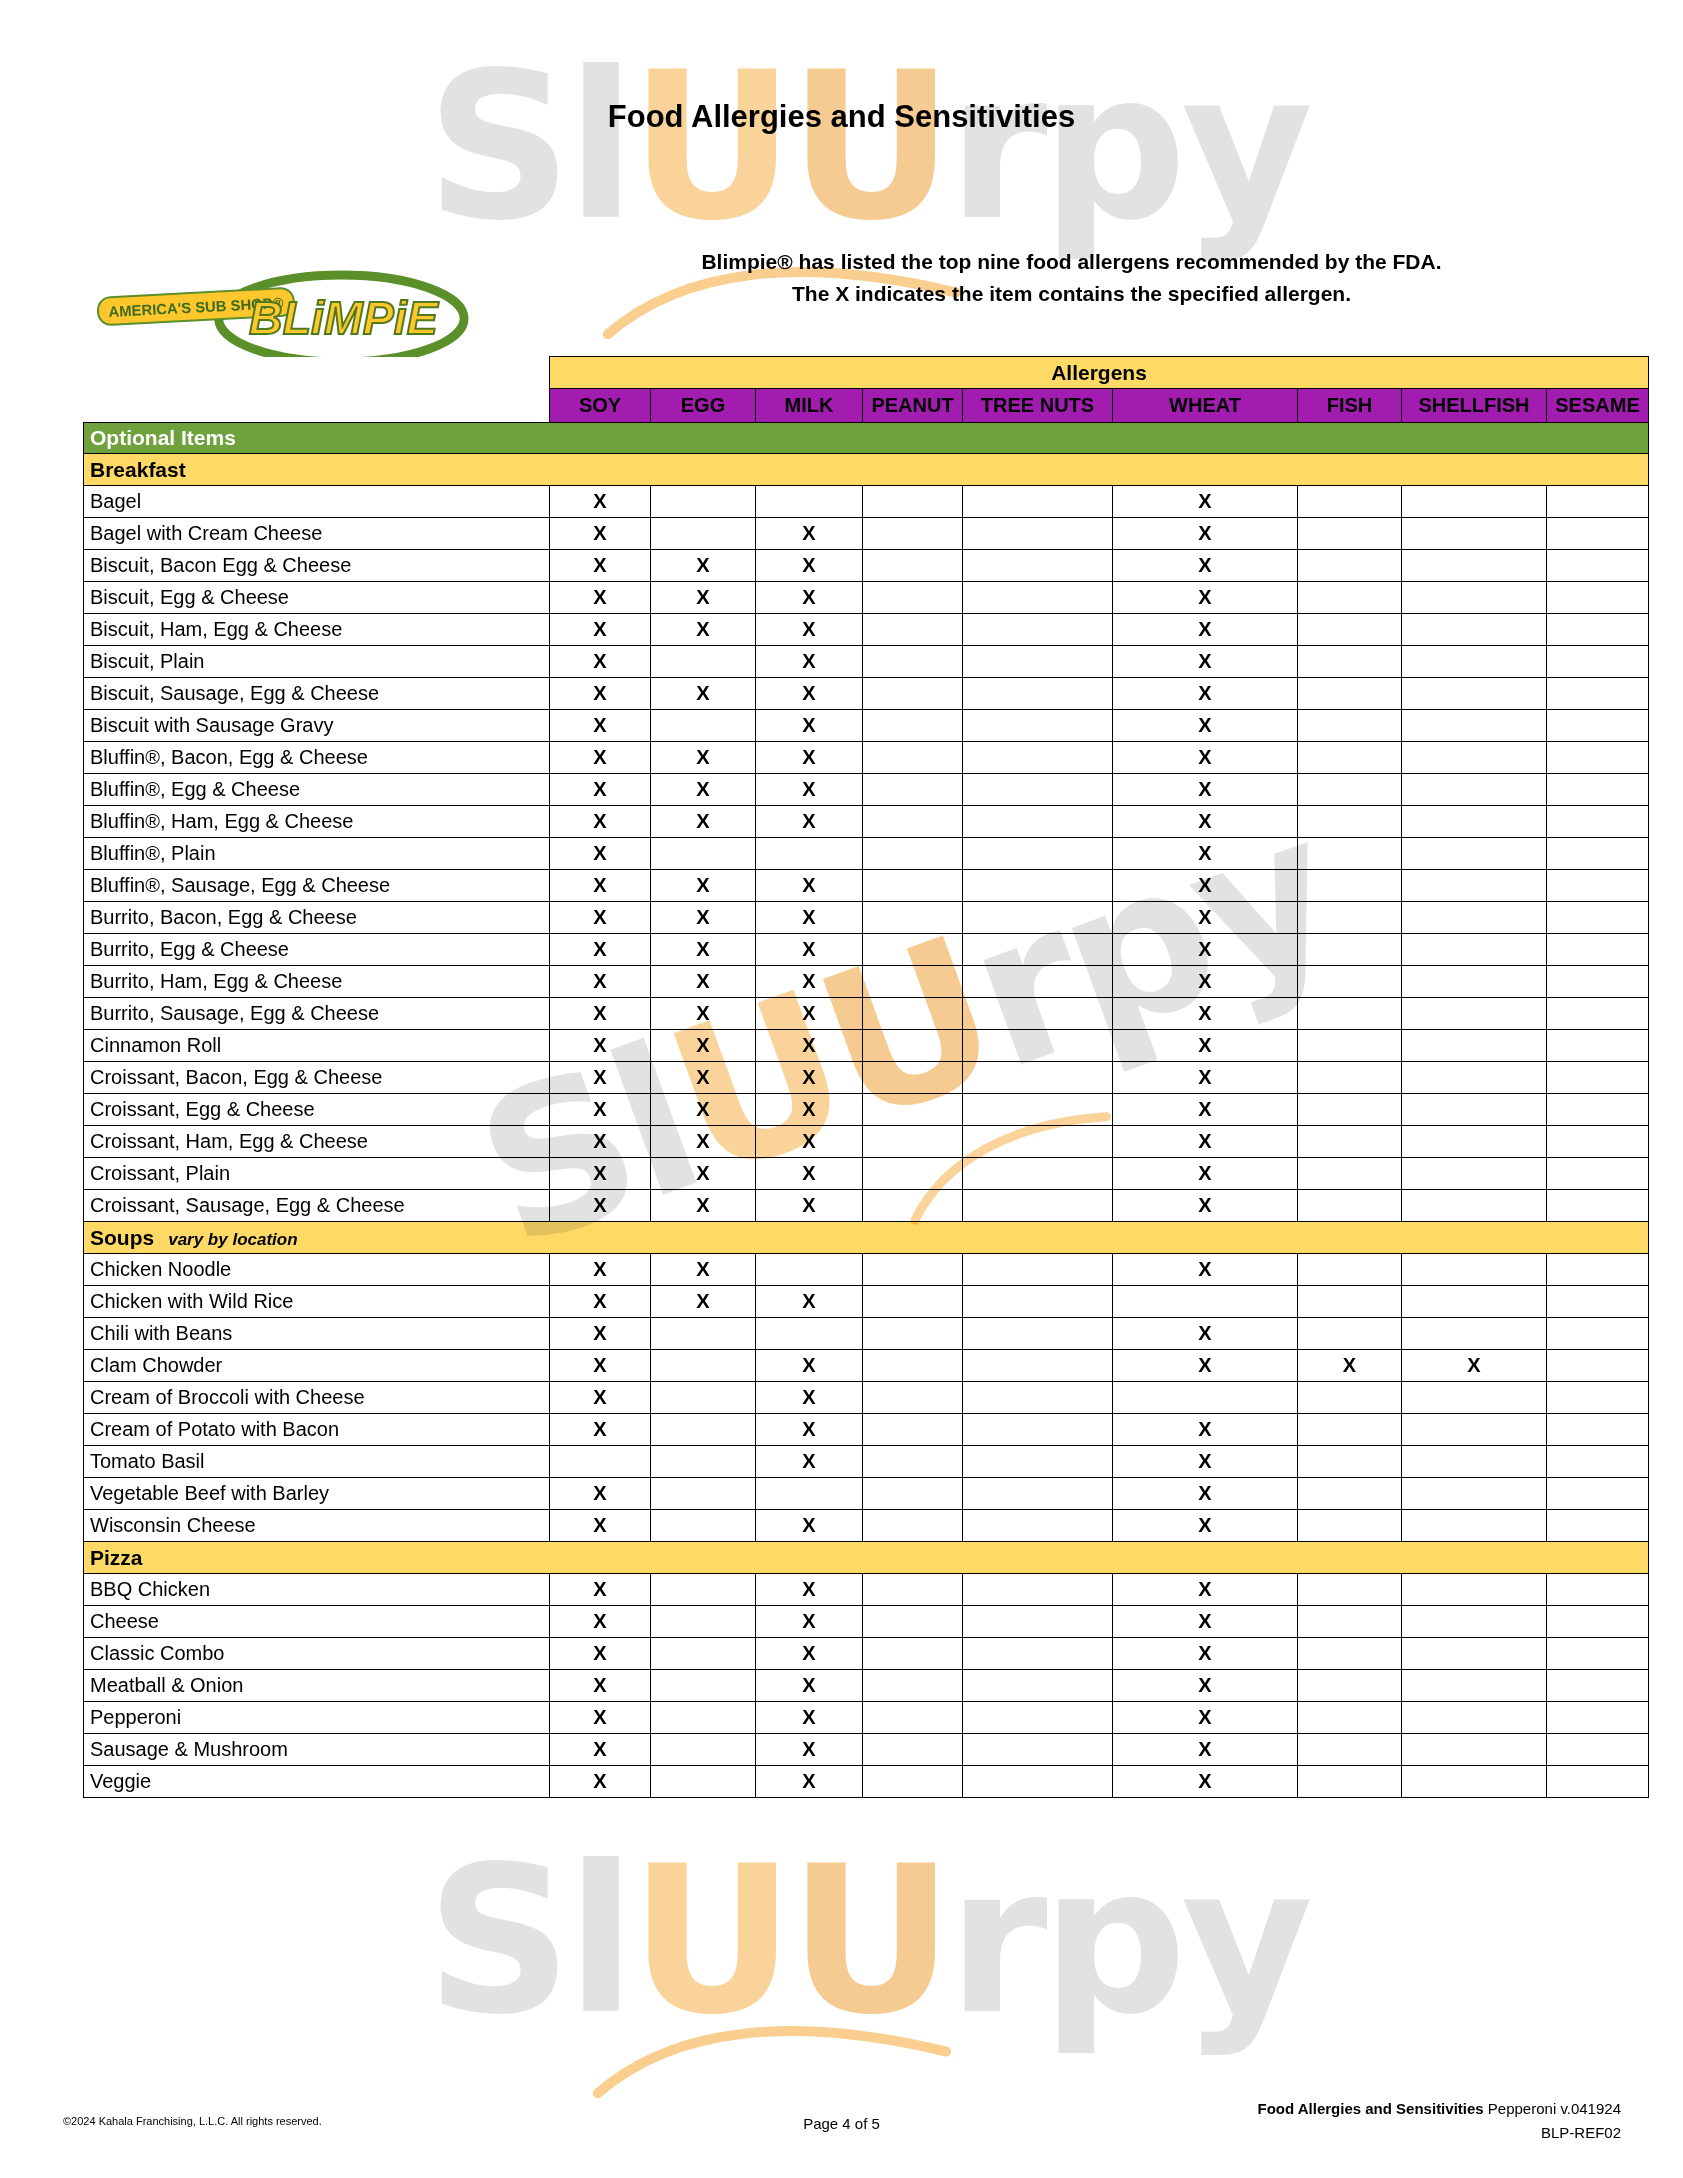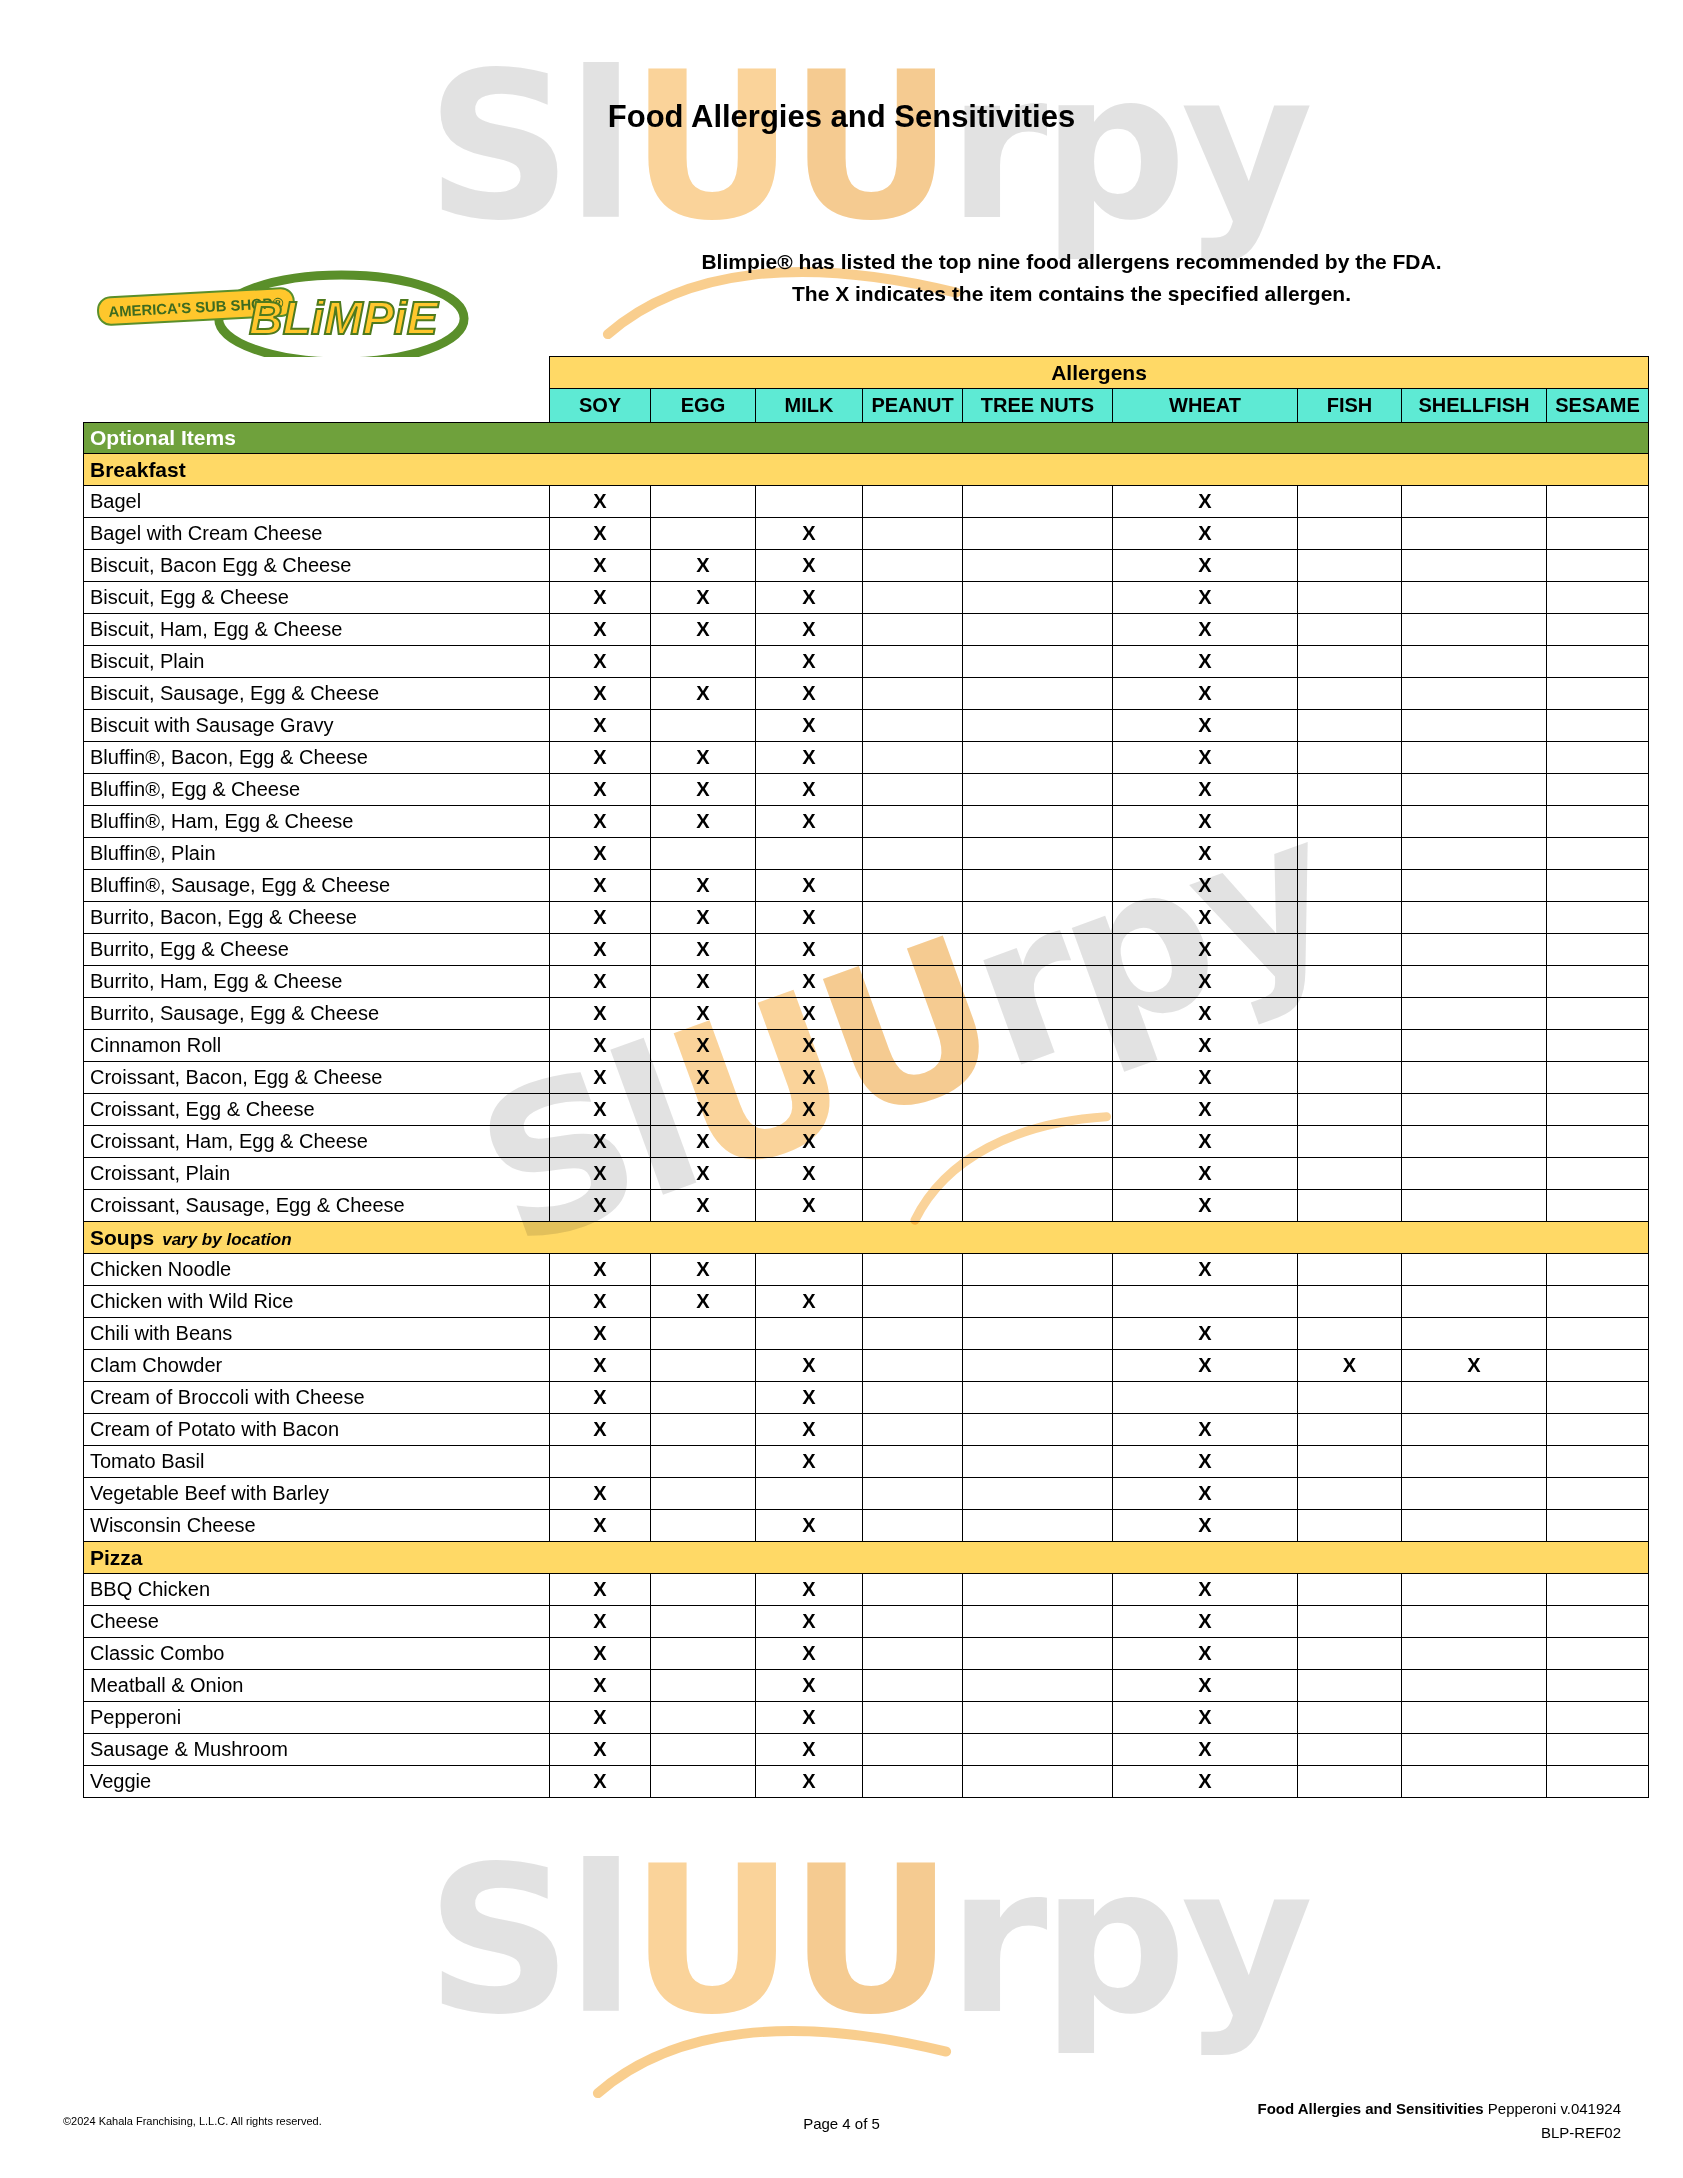--- a/index.html
+++ b/index.html
@@ -26,25 +26,25 @@
   .wm-mid{left:465px;top:921px;transform:rotate(-20deg);}
   .wm-bot{left:426px;top:1830px;}
   .swoosh{position:absolute;z-index:6;pointer-events:none;mix-blend-mode:multiply;}
 
   
   .allergen-table-wrap{left:55px;top:356px;z-index:2;margin-left:28px;}
   table{border-collapse:collapse;table-layout:fixed;width:1565px;}
   td{border:1px solid #000;height:32px;padding:0 6px;box-sizing:border-box;font-size:20px;vertical-align:middle;}
   td.nocell{border:none;background:#fff;}
   td.banner{background:#FFD966;font-weight:bold;text-align:center;font-size:21px;height:30px;}
-  td.colhead{background:#5eead4;font-weight:bold;text-align:center;font-size:20px;height:34px;}
+  td.colhead{background:#a21caf;font-weight:bold;text-align:center;font-size:20px;height:34px;}
   td.optional{background:#6FA13C;color:#fff;font-weight:bold;text-align:left;font-size:21px;height:31px;}
   td.section-cell{background:#FFD966;text-align:left;}
   .section-name{font-weight:bold;font-size:21px;}
-  .section-note{font-style:italic;font-weight:600;font-size:17px;padding-left:8px;}
+  .section-note{font-style:italic;font-weight:600;font-size:17px;padding-left:14px;}
   td.item-cell{text-align:left;}
   td.mark-cell{text-align:center;font-weight:bold;}
 
   
   .footer-left{left:63px;top:2115px;font-size:11px;}
   .footer-center{left:0;top:2115px;width:1683px;text-align:center;font-size:15px;}
   .footer-right{right:62px;top:2097px;text-align:right;font-size:15px;line-height:24px;}
   .footer-right .bold{font-weight:bold;}
 </style>
 </head>

